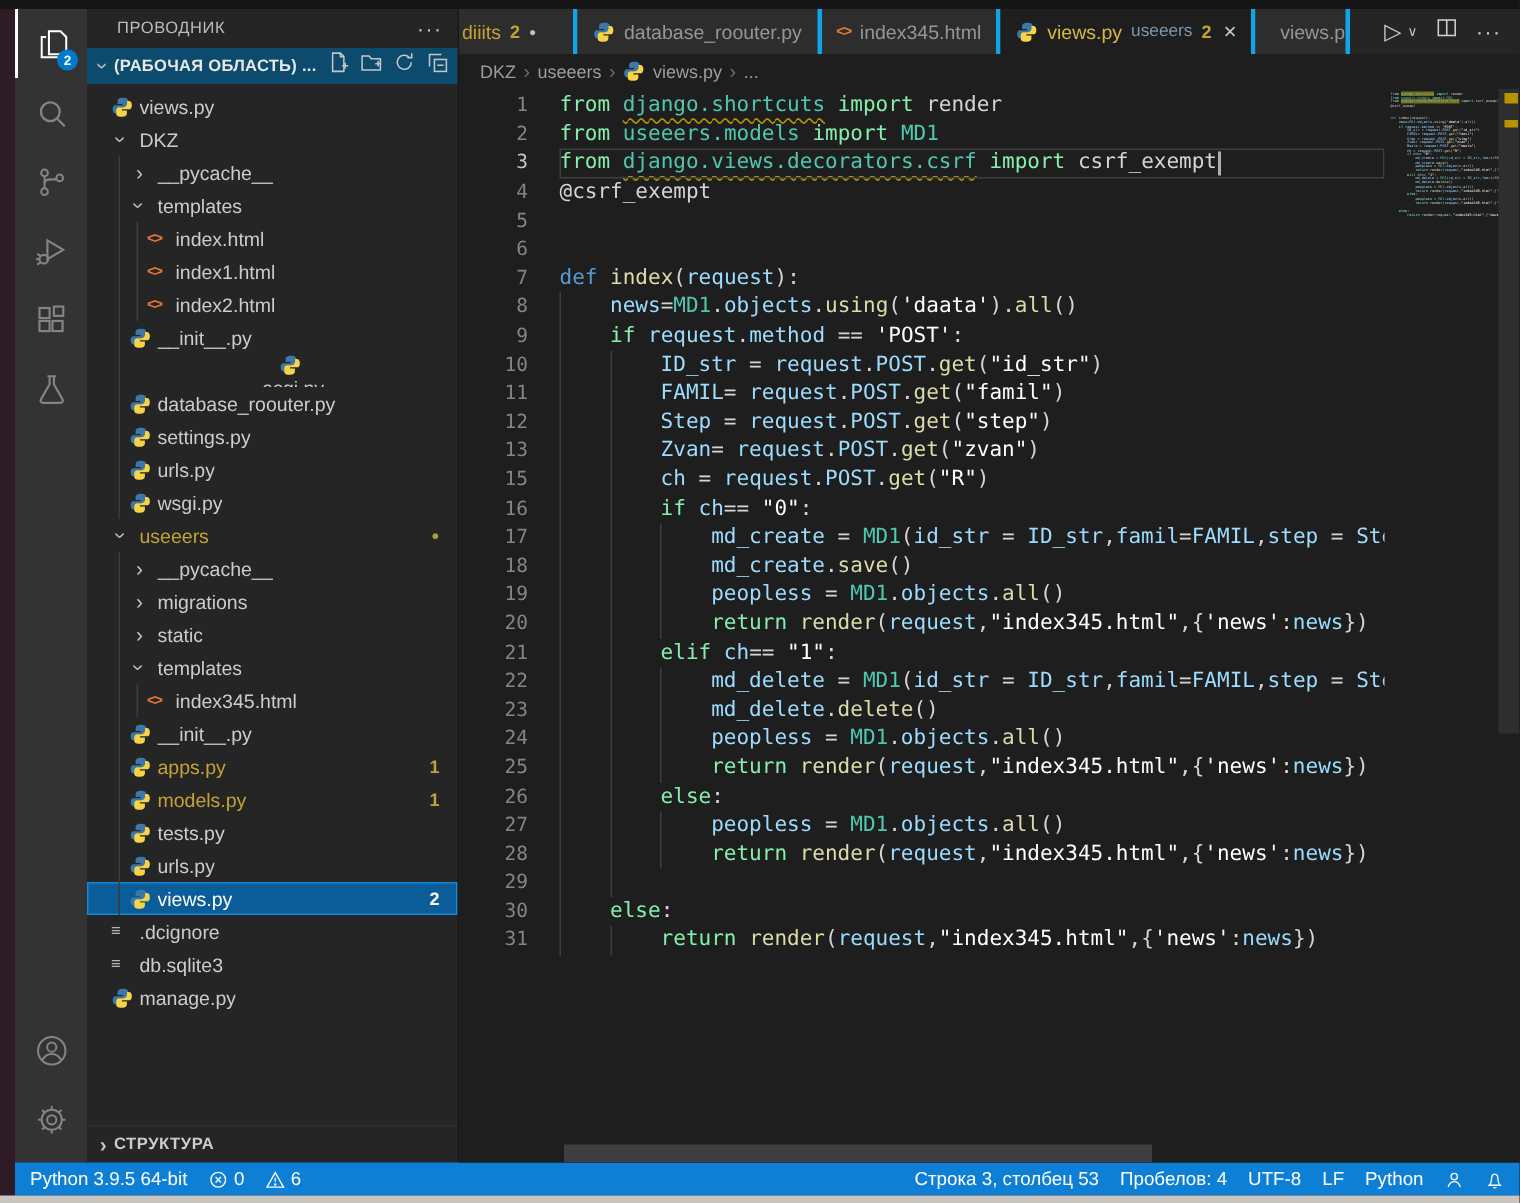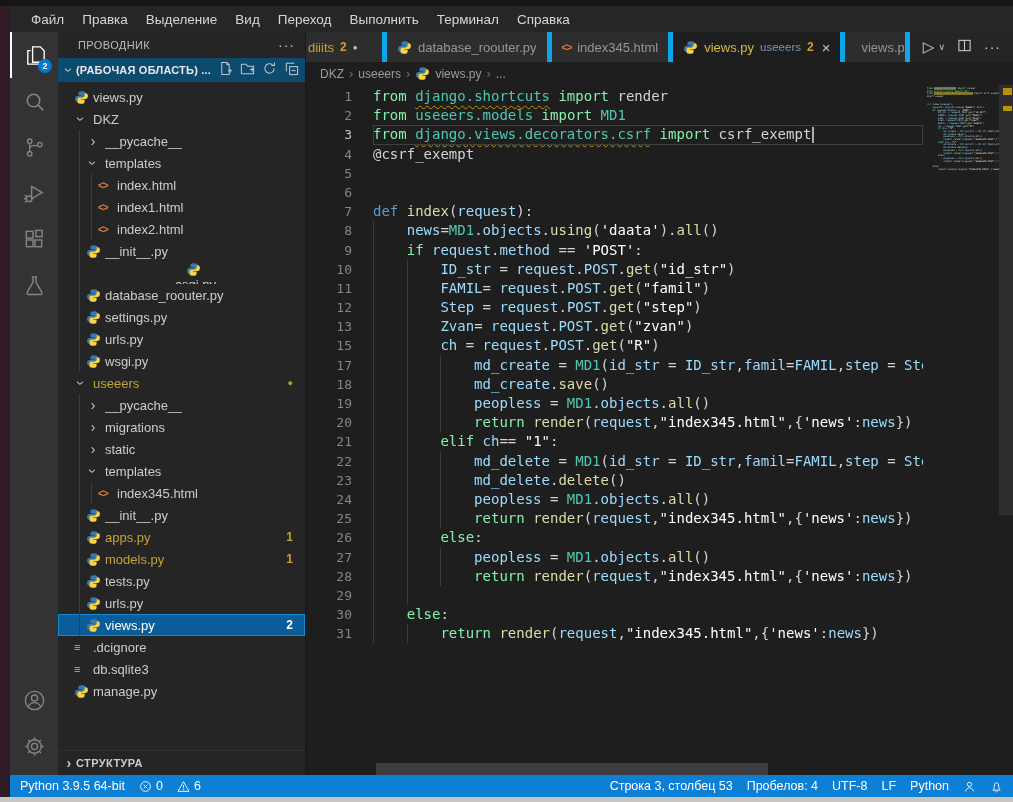--- a/index.html
+++ b/index.html
@@ -39,21 +39,21 @@
   .trow.sel{background:#0b5d99;color:#ffffff;box-shadow:inset 0 0 0 1px #1786d4;}
   .trow.sel .badge{color:#ffffff;}
   .tguide{position:absolute;top:0;bottom:0;width:0;border-left:1px solid #3b3b3b;}
   .pyico{width:15px;height:15px;display:inline-block;}
   .htmlico{color:#e37933;font-size:10px;font-weight:bold;letter-spacing:-1px;}
   .listico{color:#b7b7b7;font-size:11px;}
   .structure{height:24px;display:flex;align-items:center;border-top:1px solid #303031;color:#cccccc;font-size:11px;font-weight:bold;letter-spacing:.4px;padding-left:4px;flex:0 0 auto;}
   
   .editor-group{flex:1;display:flex;flex-direction:column;min-width:0;}
   .tabstrip{height:30px;background:#252526;display:flex;align-items:stretch;flex:0 0 auto;}
-  .tab{display:flex;align-items:center;gap:6px;padding:0 10px;background:#2d2d2d;border-right:5px solid #0ea5e9;font-size:13px;color:#969696;white-space:nowrap;}
+  .tab{display:flex;align-items:center;gap:6px;padding:0 10px;background:#2d2d2d;border-right:3px solid #0ea5e9;font-size:13px;color:#969696;white-space:nowrap;}
   .tab .lbl.warn{color:#c5a332;}
   .tab .cnt{color:#c5a332;font-size:12px;font-weight:bold;}
   .tab .desc{color:#7d96ad;font-size:11.5px;}
   .tab .close{color:#c8c8c8;font-size:15px;margin-left:2px;}
   .tab .mdot{color:#c0c0c0;font-size:8px;}
   .tab.active{background:#1e1e1e;}
   .tab.active .lbl.warn{color:#d7ba3d;}
   .tab.p1{width:64px;overflow:hidden;padding-left:2px;}
   .tab.p2{width:50px;overflow:hidden;padding-right:0;}
   .tab-actions{margin-left:auto;display:flex;align-items:center;gap:12px;padding:0 12px;color:#d0d0d0;}
@@ -90,30 +90,20 @@
   .sb-right{margin-left:auto;}
   .sbi{display:flex;align-items:center;gap:4px;white-space:nowrap;}
   .sbi svg{width:13px;height:13px;stroke:#ffffff;fill:none;stroke-width:1.1;}
 </style>
 </head>
 <body>
 
 <div class="top-strip"></div>
 
 <div class="vscode-window">
-  <div class="menubar" id="menubar">
-      <span class="mitem">Файл</span>
-      <span class="mitem">Правка</span>
-      <span class="mitem">Выделение</span>
-      <span class="mitem">Вид</span>
-      <span class="mitem">Переход</span>
-      <span class="mitem">Выполнить</span>
-      <span class="mitem">Терминал</span>
-      <span class="mitem">Справка</span>
-    </div>
   <div class="main">
     <div class="activitybar" id="activitybar">
         <div class="ab-item active">
           <svg viewBox="0 0 26 26" fill="none" stroke="currentColor" stroke-width="1.4">
             <path d="M10 4h8l4 4v12H10z"></path>
             <path d="M8 8H5v14h13v-3"></path>
           </svg>
           <span class="ab-badge">2</span>
         </div>
         <div class="ab-item">
@@ -554,20 +544,24 @@
             </div>
             <div class="cl">
               <span class="g">13</span>
               <span class="t"><span class="iu"></span><span class="iu"></span><span class="tk-var">Zvan</span><span class="tk-pln">= </span><span class="tk-var">request</span><span class="tk-pln">.</span><span class="tk-var">POST</span><span class="tk-pln">.</span><span class="tk-fn">get</span><span class="tk-pln">(</span><span class="tk-str">"zvan"</span><span class="tk-pln">)</span></span>
             </div>
             <div class="cl">
               <span class="g">15</span>
               <span class="t"><span class="iu"></span><span class="iu"></span><span class="tk-var">ch</span><span class="tk-pln"> = </span><span class="tk-var">request</span><span class="tk-pln">.</span><span class="tk-var">POST</span><span class="tk-pln">.</span><span class="tk-fn">get</span><span class="tk-pln">(</span><span class="tk-str">"R"</span><span class="tk-pln">)</span></span>
             </div>
             <div class="cl">
+              <span class="g">16</span>
+              <span class="t"><span class="iu"></span><span class="iu"></span><span class="tk-kw">if </span><span class="tk-var">ch</span><span class="tk-pln">== </span><span class="tk-str">"0"</span><span class="tk-pln">:</span></span>
+            </div>
+            <div class="cl">
               <span class="g">17</span>
               <span class="t"><span class="iu"></span><span class="iu"></span><span class="iu"></span><span class="tk-var">md_create</span><span class="tk-pln"> = </span><span class="tk-cls">MD1</span><span class="tk-pln">(</span><span class="tk-var">id_str</span><span class="tk-pln"> = </span><span class="tk-var">ID_str</span><span class="tk-pln">,</span><span class="tk-var">famil</span><span class="tk-pln">=</span><span class="tk-var">FAMIL</span><span class="tk-pln">,</span><span class="tk-var">step</span><span class="tk-pln"> = </span><span class="tk-var">Step</span></span>
             </div>
             <div class="cl">
               <span class="g">18</span>
               <span class="t"><span class="iu"></span><span class="iu"></span><span class="iu"></span><span class="tk-var">md_create</span><span class="tk-pln">.</span><span class="tk-fn">save</span><span class="tk-pln">()</span></span>
             </div>
             <div class="cl">
               <span class="g">19</span>
               <span class="t"><span class="iu"></span><span class="iu"></span><span class="iu"></span><span class="tk-var">peopless</span><span class="tk-pln"> = </span><span class="tk-cls">MD1</span><span class="tk-pln">.</span><span class="tk-var">objects</span><span class="tk-pln">.</span><span class="tk-fn">all</span><span class="tk-pln">()</span></span>

